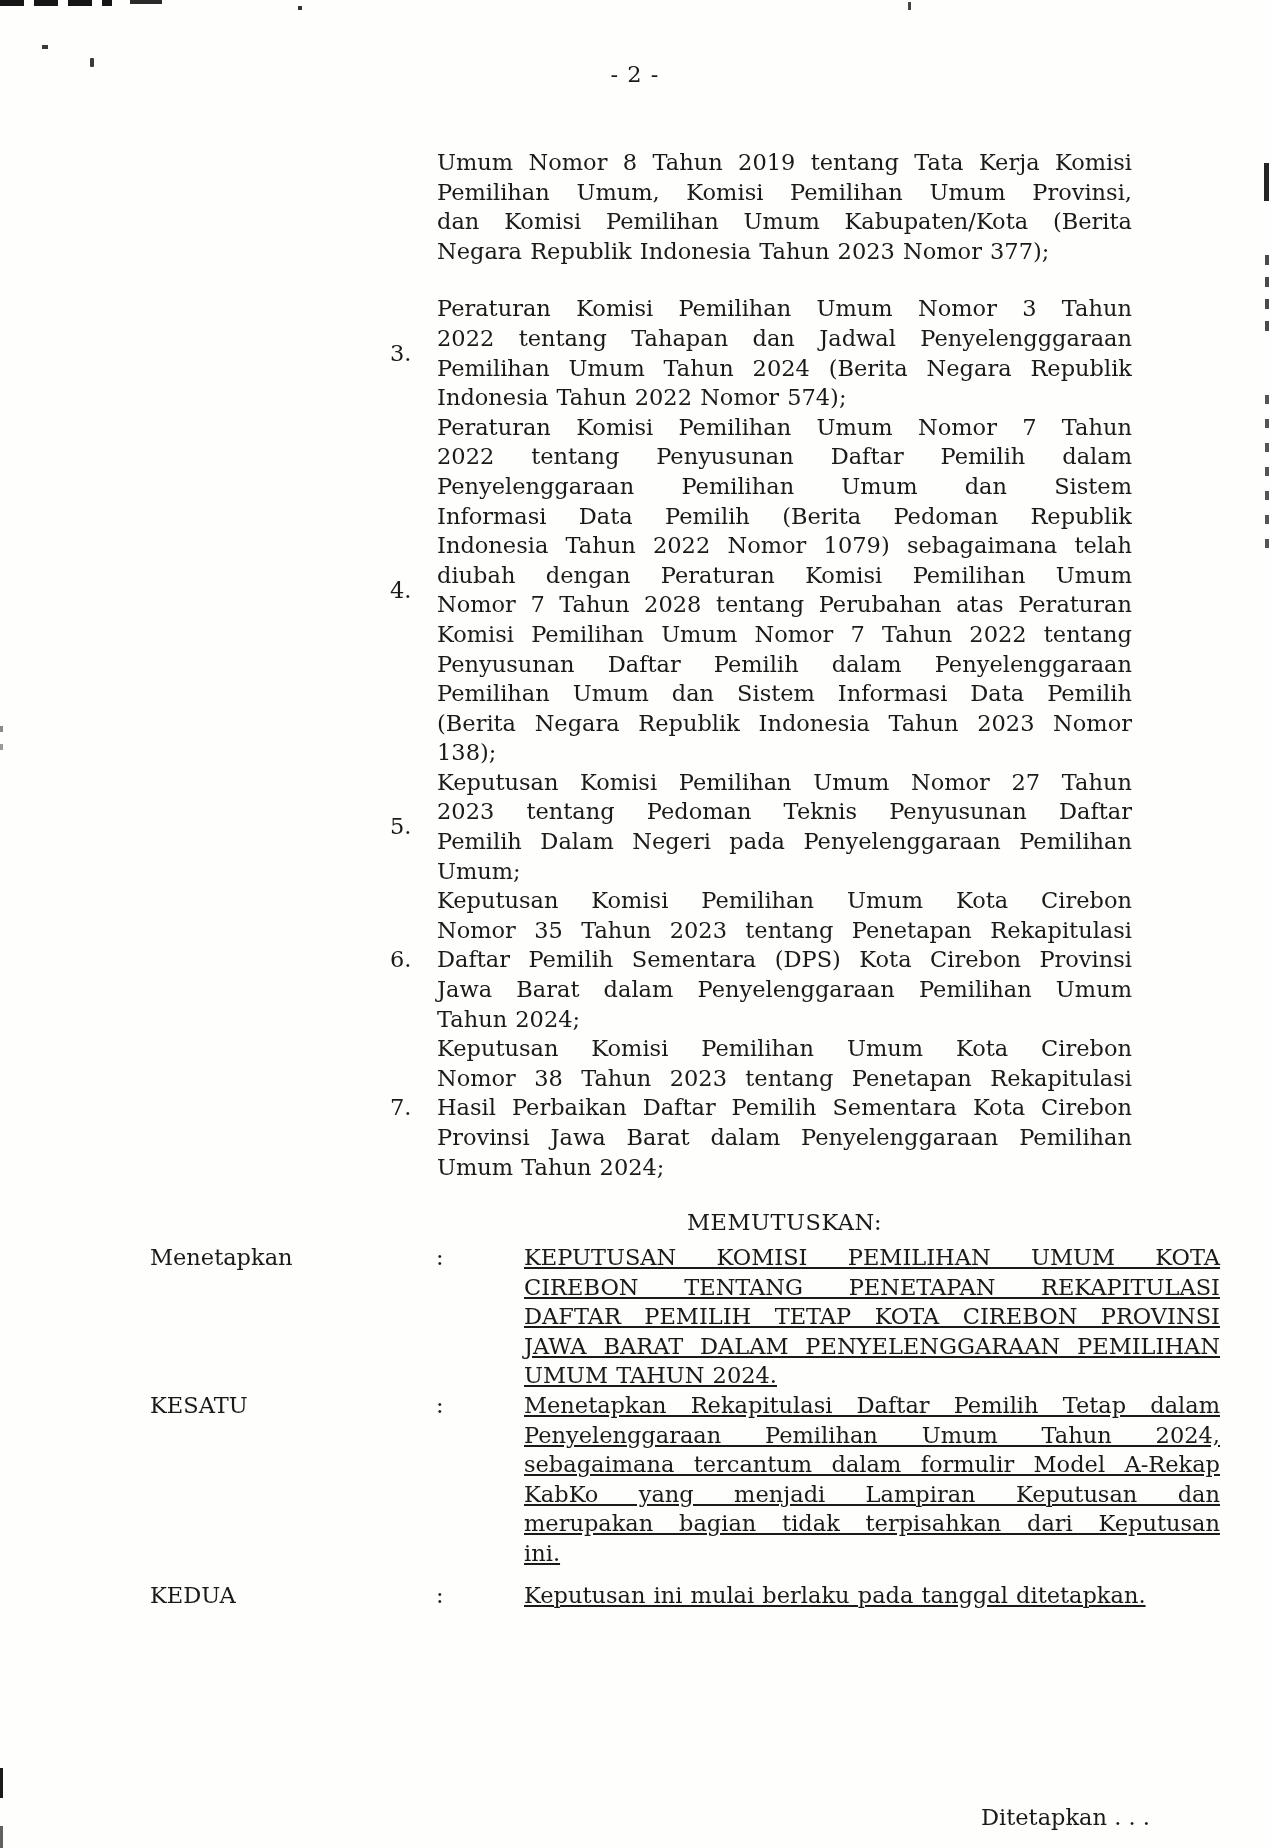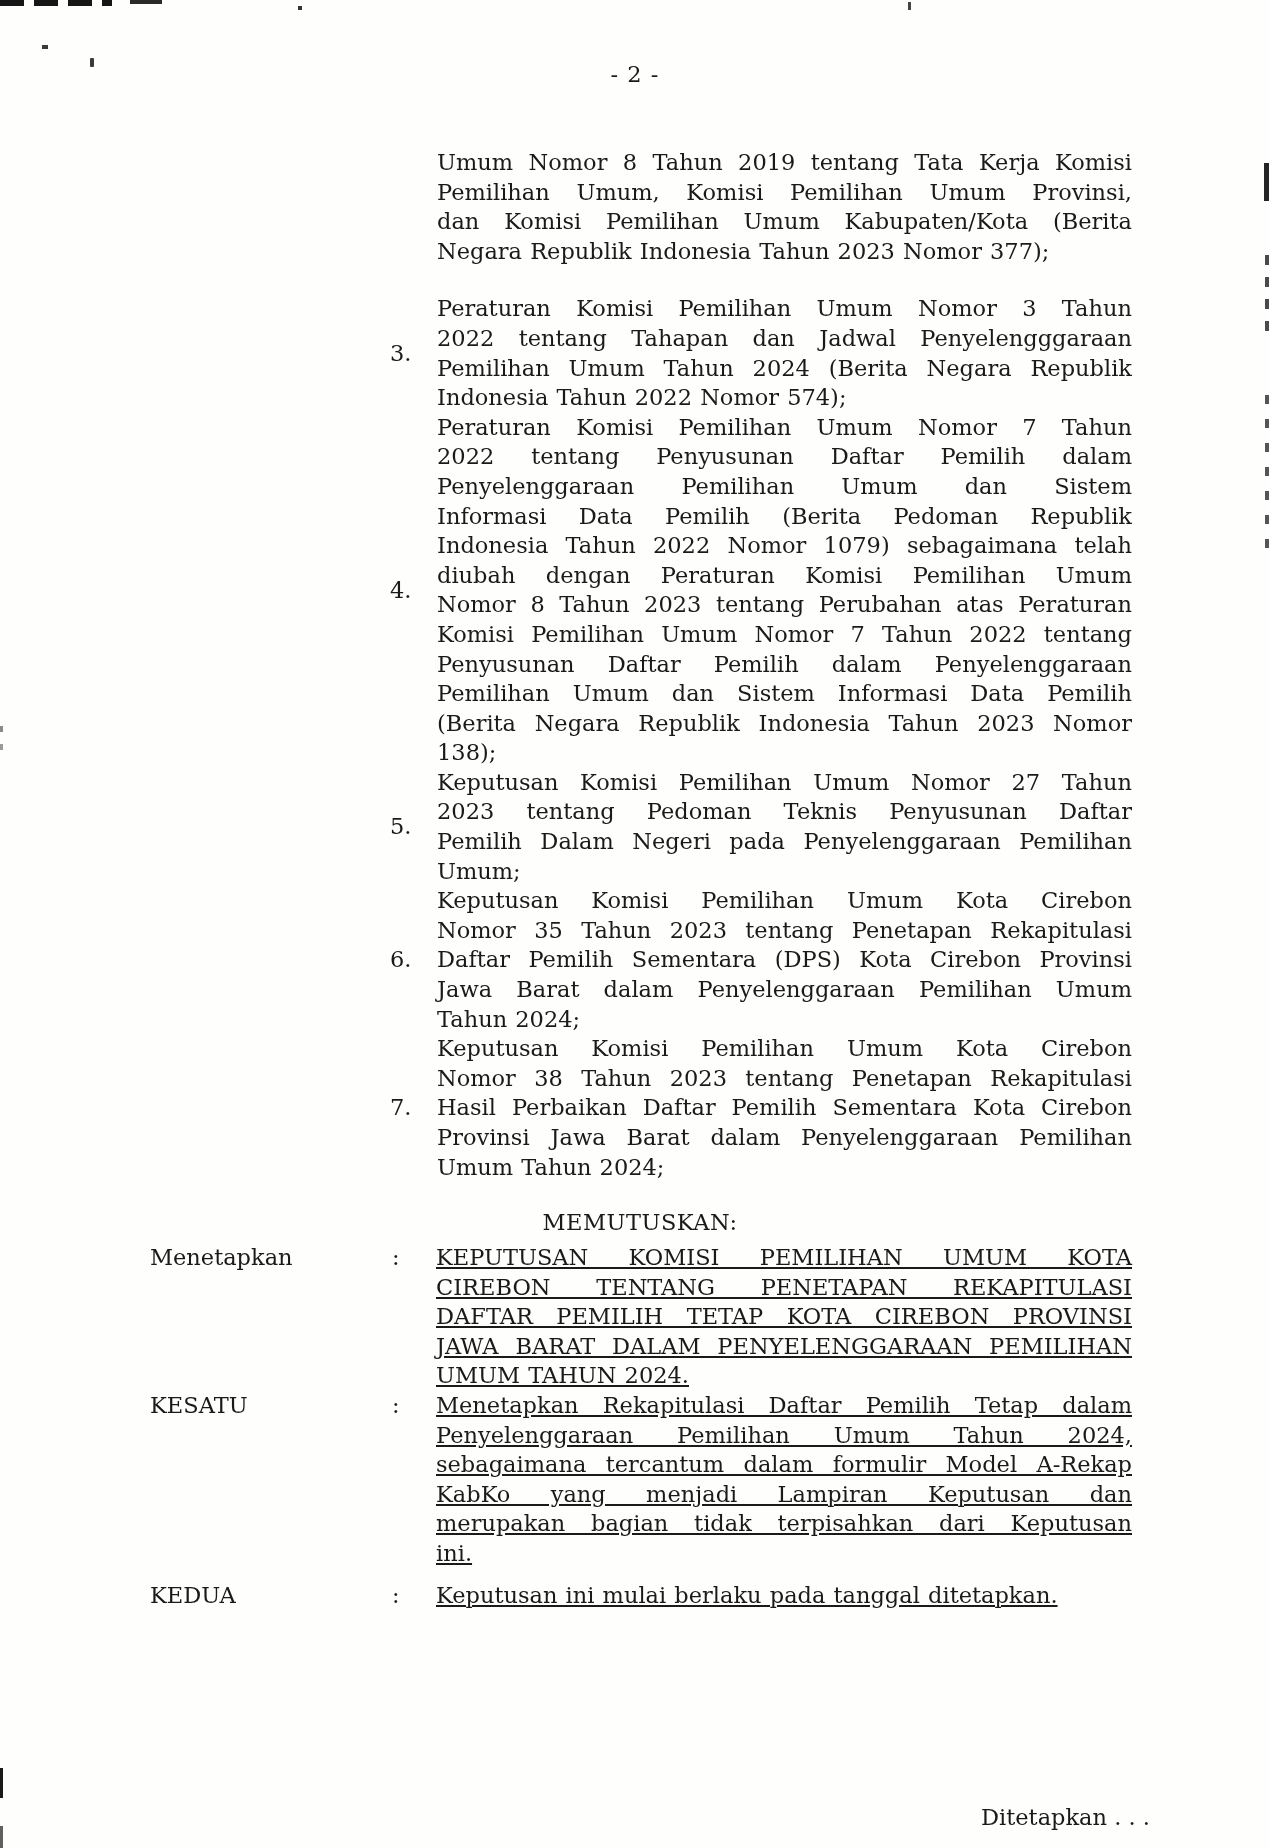--- a/index.html
+++ b/index.html
@@ -10,23 +10,23 @@
     color:#1b1a18; font-size:22.5px; line-height:29.6px;
     overflow:hidden;
   }
   .pagenum { position:absolute; top:60px; left:535px; width:200px; text-align:center; letter-spacing:1px; }
   .preamble { position:absolute; top:148px; left:390px; width:742px; }
   .p-item { display:flex;align-items:center; }
   .p-num  { width:47px; flex:none; }
   .p-text { width:695px; flex:none; }
   .line { text-align:justify; text-align-last:justify; word-spacing:1px; }
   .line.last { text-align-last:left; }
-  .memutuskan { position:absolute; top:1208px; left:390px; width:500px; text-align:center; letter-spacing:0.5px; }
+  .memutuskan { position:absolute; top:1208px; left:382px; width:500px; text-align:right; letter-spacing:0.5px; }
   .decisions { position:absolute; top:1243px; left:150px; width:982px; }
-  .d-item { display:flex; }
+  .d-item { display:flex;gap:44px; }
   .d-label { width:242px; flex:none; }
   .d-colon { width:44px; flex:none; }
   .d-text  { width:696px; flex:none;text-decoration:underline; }
   .ditetapkan { position:absolute; top:1803px; left:945px; width:190px; text-align:left;margin-left:36px; }
   
   .art { position:absolute; }
   .a-topstrip { left:0; top:0; width:112px; height:6px;
     background:repeating-linear-gradient(90deg,#161616 0 24px,transparent 24px 34px); }
   .a-topdash { left:130px; top:0; width:32px; height:4px; background:#2a2a2a; }
   .a-topdot  { left:298px; top:6px; width:4px; height:4px; background:#333; }
@@ -72,21 +72,21 @@
 
   <div class="p-item">
     <div class="p-num">4.</div>
     <div class="p-text">
           <div class="line">Peraturan Komisi Pemilihan Umum Nomor 7 Tahun</div>
           <div class="line">2022 tentang Penyusunan Daftar Pemilih dalam</div>
           <div class="line">Penyelenggaraan Pemilihan Umum dan Sistem</div>
           <div class="line">Informasi Data Pemilih (Berita Pedoman Republik</div>
           <div class="line">Indonesia Tahun 2022 Nomor 1079) sebagaimana telah</div>
           <div class="line">diubah dengan Peraturan Komisi Pemilihan Umum</div>
-          <div class="line">Nomor 8 Tahun 2023 tentang Perubahan atas Peraturan</div>
+          <div class="line">Nomor 7 Tahun 2028 tentang Perubahan atas Peraturan</div>
           <div class="line">Komisi Pemilihan Umum Nomor 7 Tahun 2022 tentang</div>
           <div class="line">Penyusunan Daftar Pemilih dalam Penyelenggaraan</div>
           <div class="line">Pemilihan Umum dan Sistem Informasi Data Pemilih</div>
           <div class="line">(Berita Negara Republik Indonesia Tahun 2023 Nomor</div>
           <div class="line last">138);</div>
         </div>
   </div>
 
   <div class="p-item">
     <div class="p-num">5.</div>

